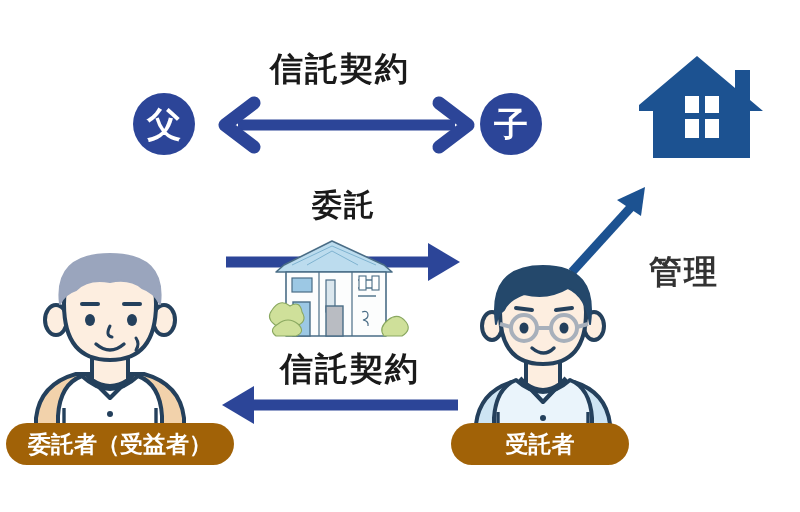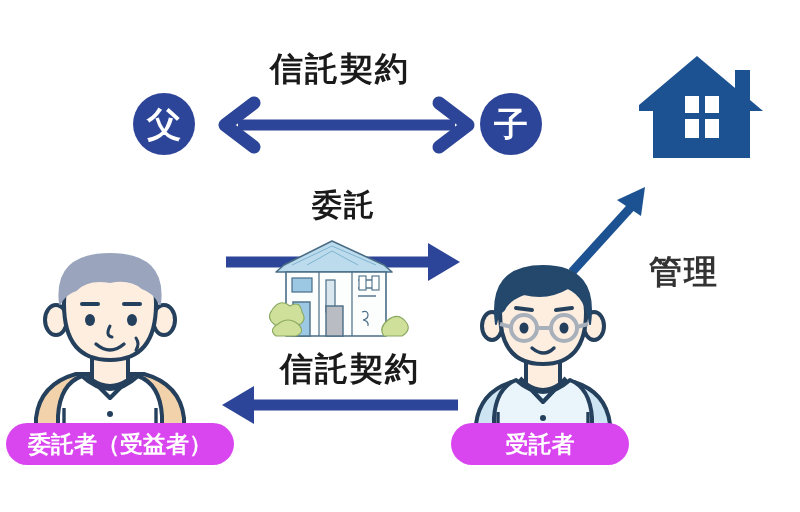--- a/index.html
+++ b/index.html
@@ -44,21 +44,21 @@
     margin-left: 12px;
   }
   #label-trust-contract { left: 258px; top: 52px; font-size: 33px; letter-spacing: 2px; }
   #label-entrust        { left: 300px; top: 190px; font-size: 30px; letter-spacing: 2px; }
   #label-sale-profit    { left: 268px; top: 352px; font-size: 33px; letter-spacing: 2px; }
   #label-manage         { left: 637px; top: 255px; font-size: 33px; letter-spacing: 2px; color: #333333; }
 
   
   .name-pill {
     position: absolute;
-    background: #d946ef;
+    background: #a16207;
     color: #ffffff;
     border-radius: 22px;
     display: flex;
     align-items: center;
     justify-content: center;
     font-weight: 700;
     font-size: 23px;
     line-height: 1;
     white-space: nowrap;
     z-index: 6;

